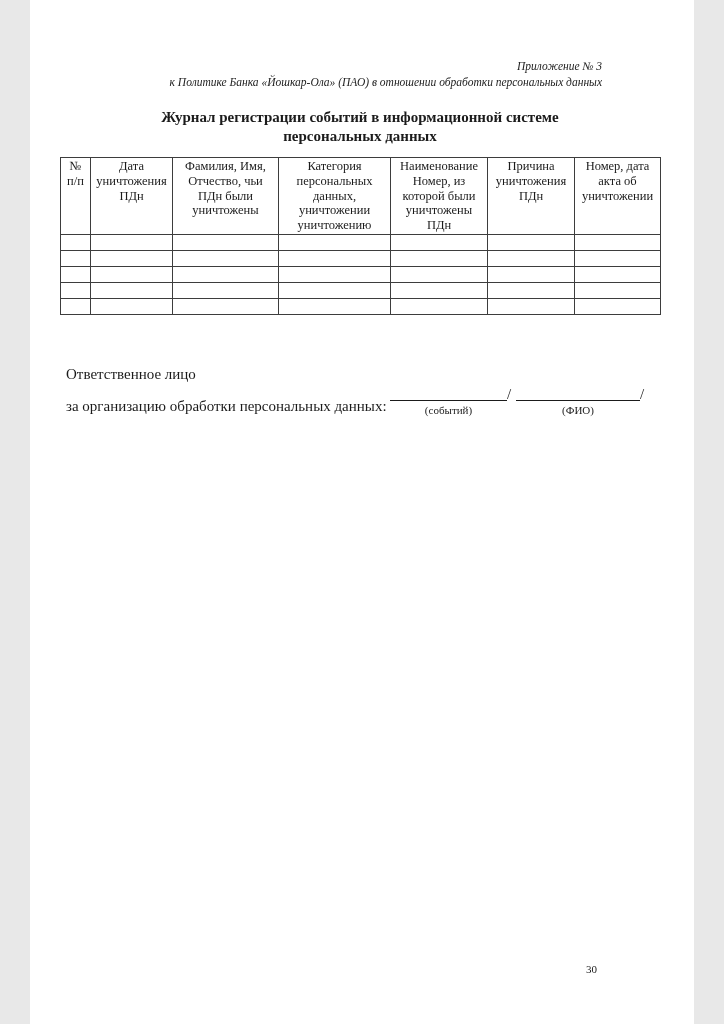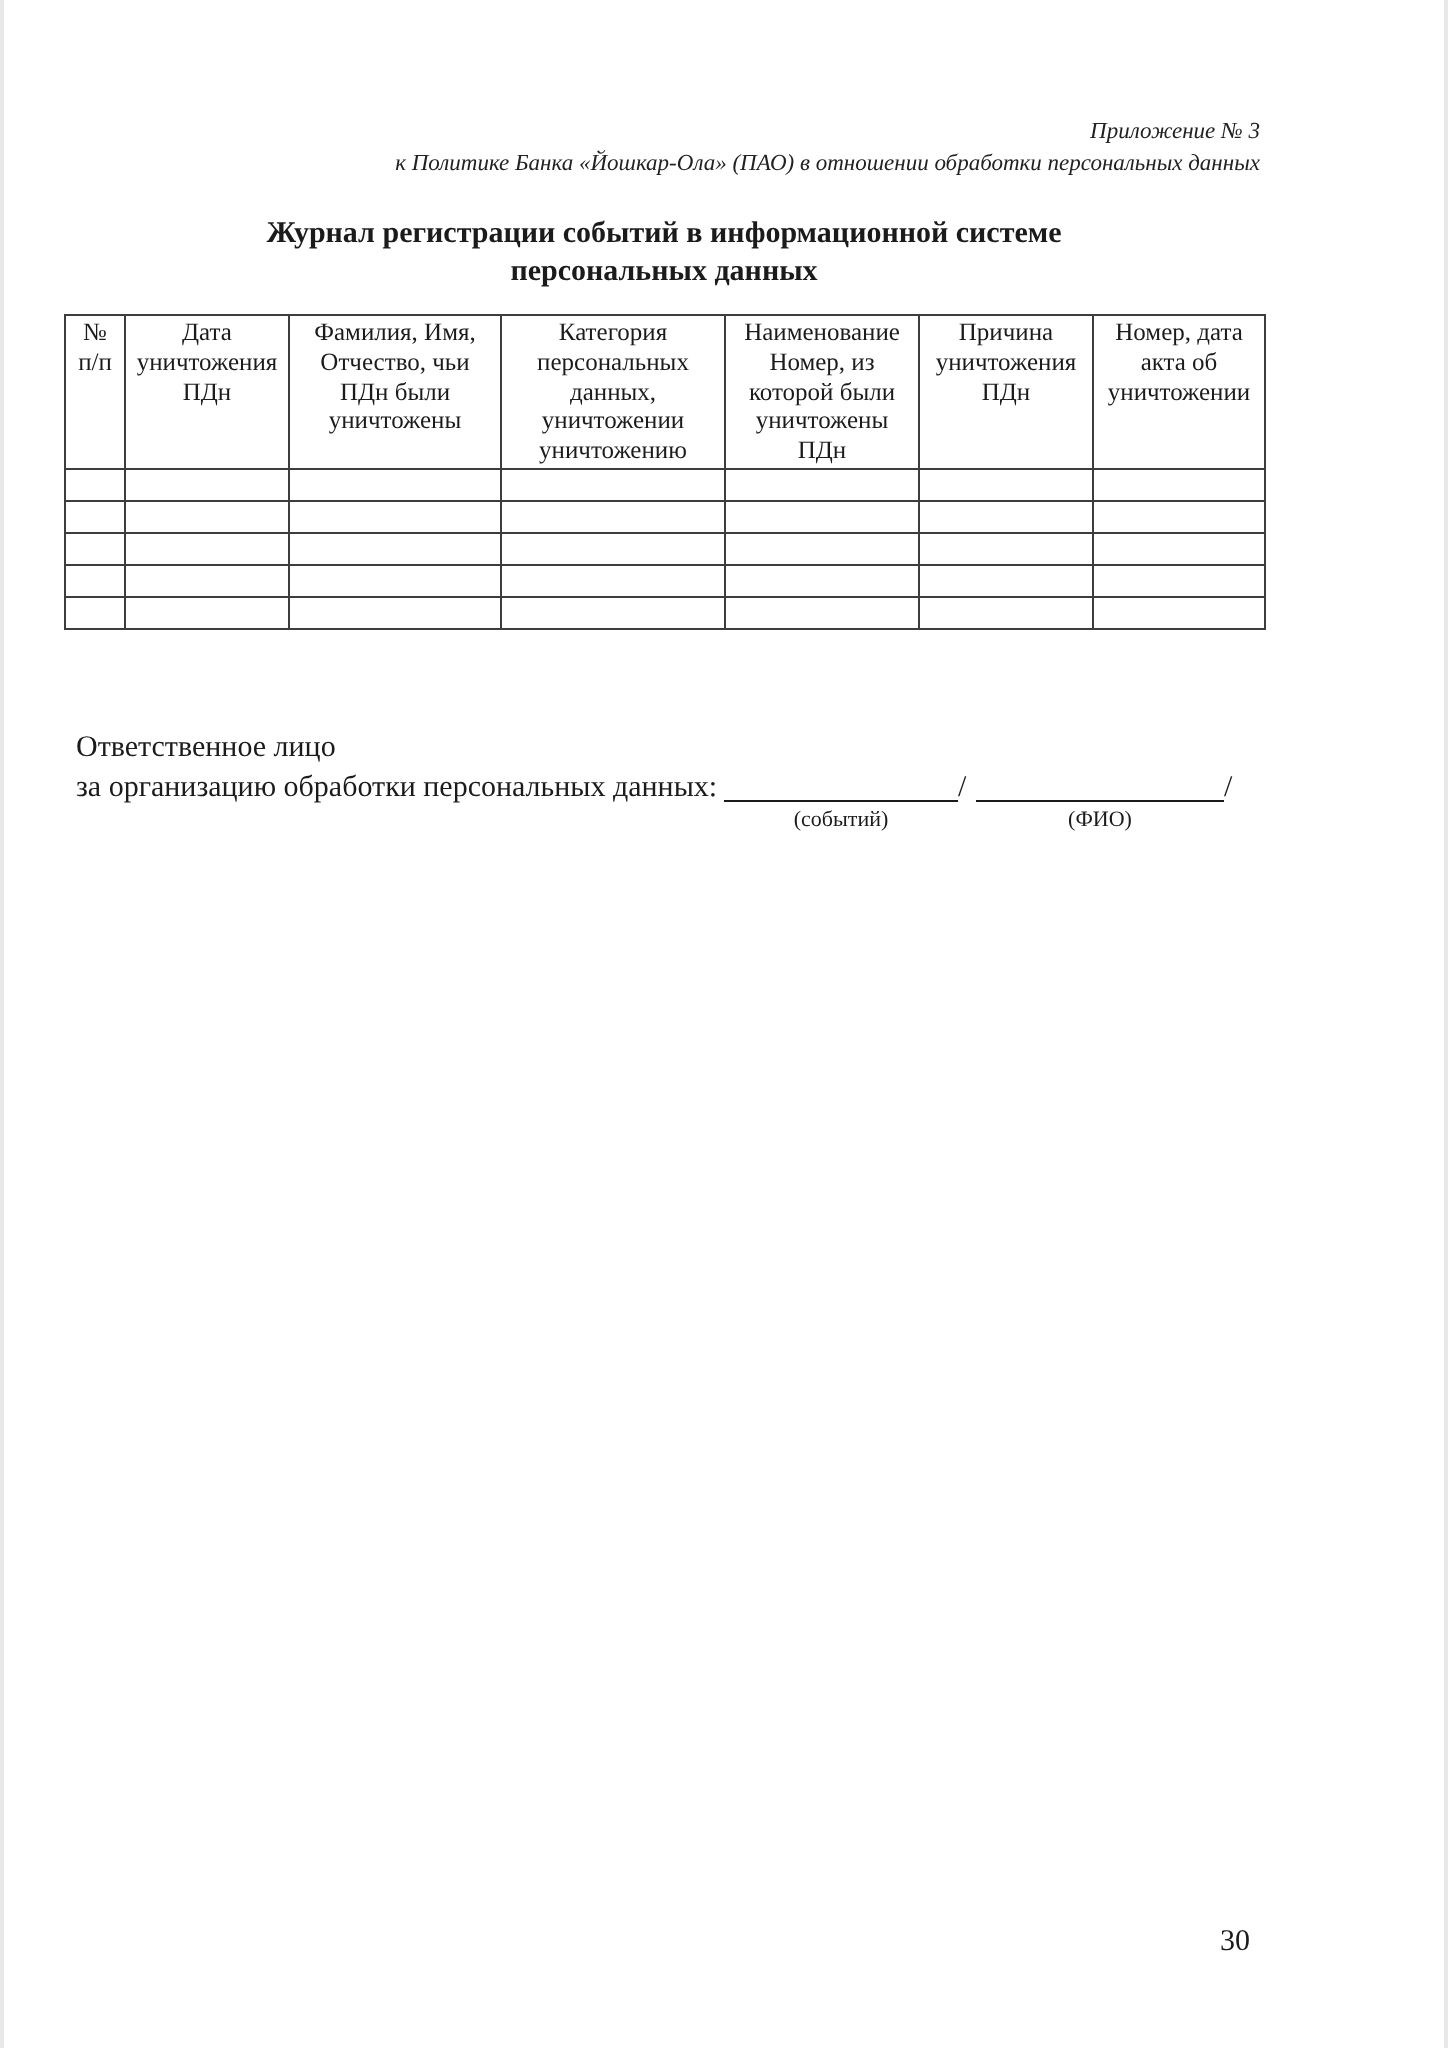--- a/index.html
+++ b/index.html
@@ -1,21 +1,21 @@
 <!DOCTYPE html>
 <html><head>
 <meta charset="utf-8">
 <style>
   * { margin: 0; padding: 0; box-sizing: border-box; }
   html, body { background: #e8e8e8; }
   body { font-family: "Liberation Serif", "DejaVu Serif", serif; }
 
   .page {
     position: relative;
-    width: 720px;
+    width: 664px;
     height: 1024px;
     margin: 0 auto;
     background: #ffffff;
     color: #1b1b1b;
     overflow: hidden;
   }
 
   .header-note {
     position: absolute;
     top: 58px;
@@ -61,21 +61,21 @@
   .sig-block {
     position: absolute;
     top: 365px;
     left: 36px;
     width: 620px;
     height: 55px;
     font-size: 15px;
     line-height: 19px;
   }
   .sig-text-1 { position: absolute; top: 0; left: 0; }
-  .sig-text-2 { position: absolute; top: 20px; left: 0; }
+  .sig-text-2 { position: absolute; top: 32px; left: 0; }
   .sig-line {
     position: absolute;
     top: 20px;
     height: 16px;
     border-bottom: 1px solid #1b1b1b;
   }
   .sig-line-1 { left: 324px; width: 117px; }
   .sig-line-2 { left: 450px; width: 124px; }
   .sig-slash { position: absolute; top: 20px; }
   .sig-slash-1 { left: 441px; }
@@ -87,21 +87,21 @@
     line-height: 13px;
     text-align: center;
   }
   .sig-label-1 { left: 324px; width: 117px; }
   .sig-label-2 { left: 450px; width: 124px; }
 
   .page-number {
     position: absolute;
     top: 963px;
     right: 97px;
-    font-size: 15px;
+    font-size: 11px;
   }
 </style>
 </head>
 <body>
 
 <div class="page">
 
   <div class="header-note">
     <div>Приложение № 3</div>
     <div>к Политике Банка «Йошкар-Ола» (ПАО) в отношении обработки персональных данных</div>

